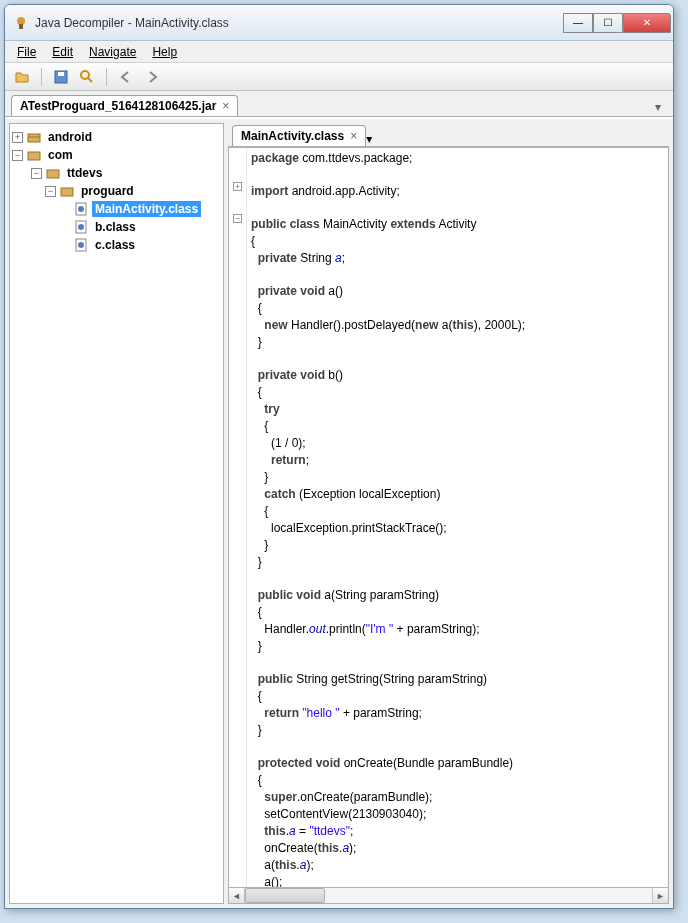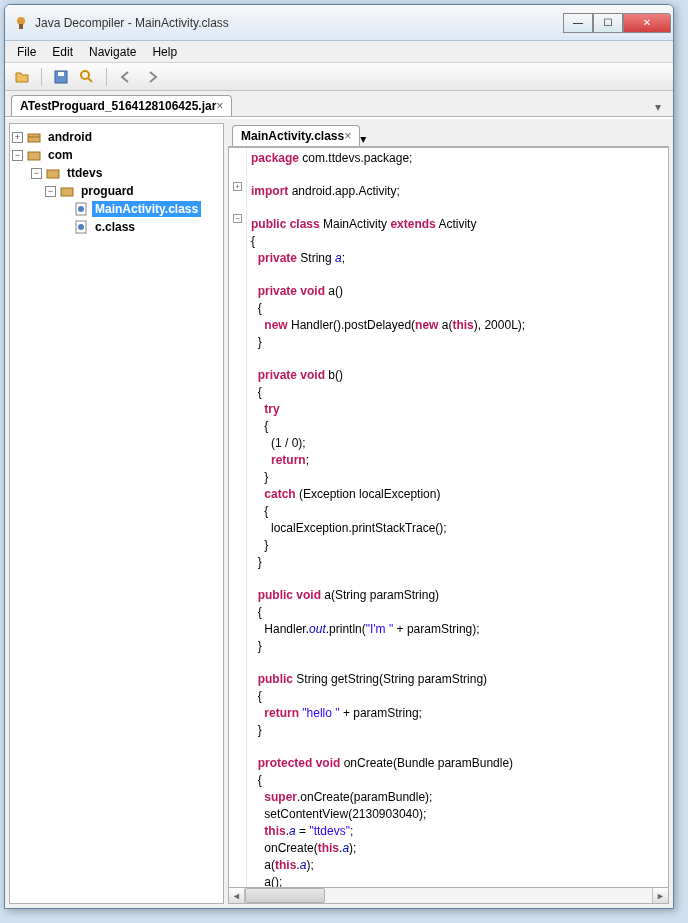--- a/index.html
+++ b/index.html
@@ -8,28 +8,28 @@
 .window { width: 670px; height: 905px; margin: 4px; background: #f0f0f0; border: 1px solid #6080a0; border-radius: 6px 6px 0 0; box-shadow: 2px 2px 8px rgba(0,0,0,0.3); display: flex; flex-direction: column; }
 
 .titlebar { height: 36px; background: linear-gradient(#f8f8f8, #dde8f5); border-radius: 5px 5px 0 0; display: flex; align-items: center; padding: 0 2px 0 8px; border-bottom: 1px solid #b0c0d0; }
 .titlebar .icon { width: 16px; height: 16px; margin-right: 6px; }
 .titlebar .title { flex: 1; color: #333; }
 .winbtns { display: flex; gap: 0; }
 .winbtn { width: 30px; height: 20px; border: 1px solid #888; background: linear-gradient(#f8f8f8, #d8e8f0); display: flex; align-items: center; justify-content: center; font-size: 10px; }
 .winbtn.close { background: linear-gradient(#f08080, #d04040); color: #fff; width: 48px; border-radius: 0 3px 0 0; }
 
 .menubar { height: 22px; background: #f0f0f0; display: flex; align-items: center; padding: 0 4px; border-bottom: 1px solid #d0d0d0; }
-.menubar .item { padding: 2px 8px; }
+.menubar .item { padding: 2px 8px; text-decoration: underline; }
 
 .toolbar { height: 28px; background: linear-gradient(#fdfdfd, #e8e8e8); border-bottom: 1px solid #c0c0c0; display: flex; align-items: center; padding: 0 6px; gap: 4px; }
 .tbtn { width: 22px; height: 22px; display: flex; align-items: center; justify-content: center; border-radius: 3px; }
 .tsep { width: 1px; height: 18px; background: #c0c0c0; margin: 0 4px; }
 
 .tabstrip { height: 26px; background: #f0f0f0; border-bottom: 1px solid #b0b0b0; display: flex; align-items: flex-end; padding: 0 6px; }
-.tab { background: #fff; border: 1px solid #a0a0a0; border-bottom: none; padding: 3px 8px; border-radius: 4px 4px 0 0; display: flex; align-items: flex-start; font-weight: bold; }
+.tab { background: #fff; border: 1px solid #a0a0a0; border-bottom: none; padding: 3px 8px; border-radius: 4px 4px 0 0; display: flex; align-items: flex-start; gap: 6px; font-weight: bold; }
 .tab .x { font-weight: normal; color: #666; cursor: pointer; }
 .tabstrip .menu { margin-left: auto; color: #666; padding: 2px 6px; }
 
 .split { flex: 1; display: flex; border-top: 2px solid #fff; overflow: hidden; }
 .left { width: 215px; background: #fff; border: 1px solid #b0b0b0; margin: 4px 0 4px 4px; overflow: auto; }
 .splitter { width: 4px; cursor: ew-resize; }
 .right { flex: 1; margin: 4px 4px 4px 0; display: flex; flex-direction: column; }
 
 .tree { padding: 4px 2px; }
 .tree-row { display: flex; align-items: center; height: 18px; white-space: nowrap; }
@@ -38,21 +38,21 @@
 .tree-icon { width: 16px; height: 16px; margin-right: 3px; display: inline-flex; align-items: center; justify-content: center; }
 .tree-label { padding: 1px 3px; font-weight: bold; }
 .tree-label.selected { background: #3399ff; color: #fff; }
 .dots { border-left: 1px dotted #999; }
 
 .inner-tabstrip { height: 24px; background: #f0f0f0; border-bottom: 1px solid #b0b0b0; display: flex; align-items: flex-end; padding: 0 4px; }
 .code-area { flex: 1; background: #fff; border: 1px solid #b0b0b0; overflow: auto; font-family: "Courier New", monospace; font-size: 13px; line-height: 16px; padding: 2px 0 2px 22px; position: relative; white-space: pre; color: #000; }
 .gutter { position: absolute; left: 0; top: 0; width: 18px; height: 100%; background: #fff; border-right: 1px solid #e8e8e8; }
 .fold { position: absolute; left: 4px; width: 9px; height: 9px; border: 1px solid #999; background: #fff; font-size: 8px; line-height: 7px; text-align: center; color: #666; }
 
-.kw { color: #be185d; font-weight: bold; }
+.kw { color: #404040; font-weight: bold; }
 .str { color: #2a00ff; }
 .field { color: #0000c0; font-style: italic; }
 
 .hscroll { height: 16px; border: 1px solid #b0b0b0; border-top: none; background: #f0f0f0; display: flex; }
 .hscroll .btn { width: 16px; background: linear-gradient(#fdfdfd,#e0e0e0); border-right: 1px solid #c0c0c0; display: flex; align-items: center; justify-content: center; font-size: 9px; color: #666; }
 .hscroll .btn:last-child { border-right: none; border-left: 1px solid #c0c0c0; }
 .hscroll .track { flex: 1; background: #f4f4f4; position: relative; }
 .hscroll .thumb { position: absolute; left: 0; top: 0; height: 100%; width: 80px; background: linear-gradient(#e8e8e8,#d0d0d0); border: 1px solid #b0b0b0; border-radius: 2px; }
 </style>
 </head>
@@ -170,20 +170,33 @@
           <span class="tree-indent" style="width:14px"></span>
           <span class="tree-indent dots" style="width:14px"></span>
           <span style="width:14px"></span>
           <span class="tree-icon">
               <svg width="14" height="14">
                 <rect x="2" y="1" width="10" height="12" fill="#fff" stroke="#888"></rect>
                 <circle cx="7" cy="7" r="3" fill="#5080c0"></circle>
               </svg>
             </span>
           <span class="tree-label selected">MainActivity.class</span>
+        </div>
+        <div class="tree-row">
+          <span class="tree-indent" style="width:14px;margin-left:5px"></span>
+          <span class="tree-indent" style="width:14px"></span>
+          <span class="tree-indent dots" style="width:14px"></span>
+          <span style="width:14px"></span>
+          <span class="tree-icon">
+              <svg width="14" height="14">
+                <rect x="2" y="1" width="10" height="12" fill="#fff" stroke="#888"></rect>
+                <circle cx="7" cy="7" r="3" fill="#5080c0"></circle>
+              </svg>
+            </span>
+          <span class="tree-label">b.class</span>
         </div>
         <div class="tree-row">
           <span class="tree-indent" style="width:14px;margin-left:5px"></span>
           <span class="tree-indent" style="width:14px"></span>
           <span class="tree-indent dots" style="width:14px"></span>
           <span style="width:14px"></span>
           <span class="tree-icon">
               <svg width="14" height="14">
                 <rect x="2" y="1" width="10" height="12" fill="#fff" stroke="#888"></rect>
                 <circle cx="7" cy="7" r="3" fill="#5080c0"></circle>

